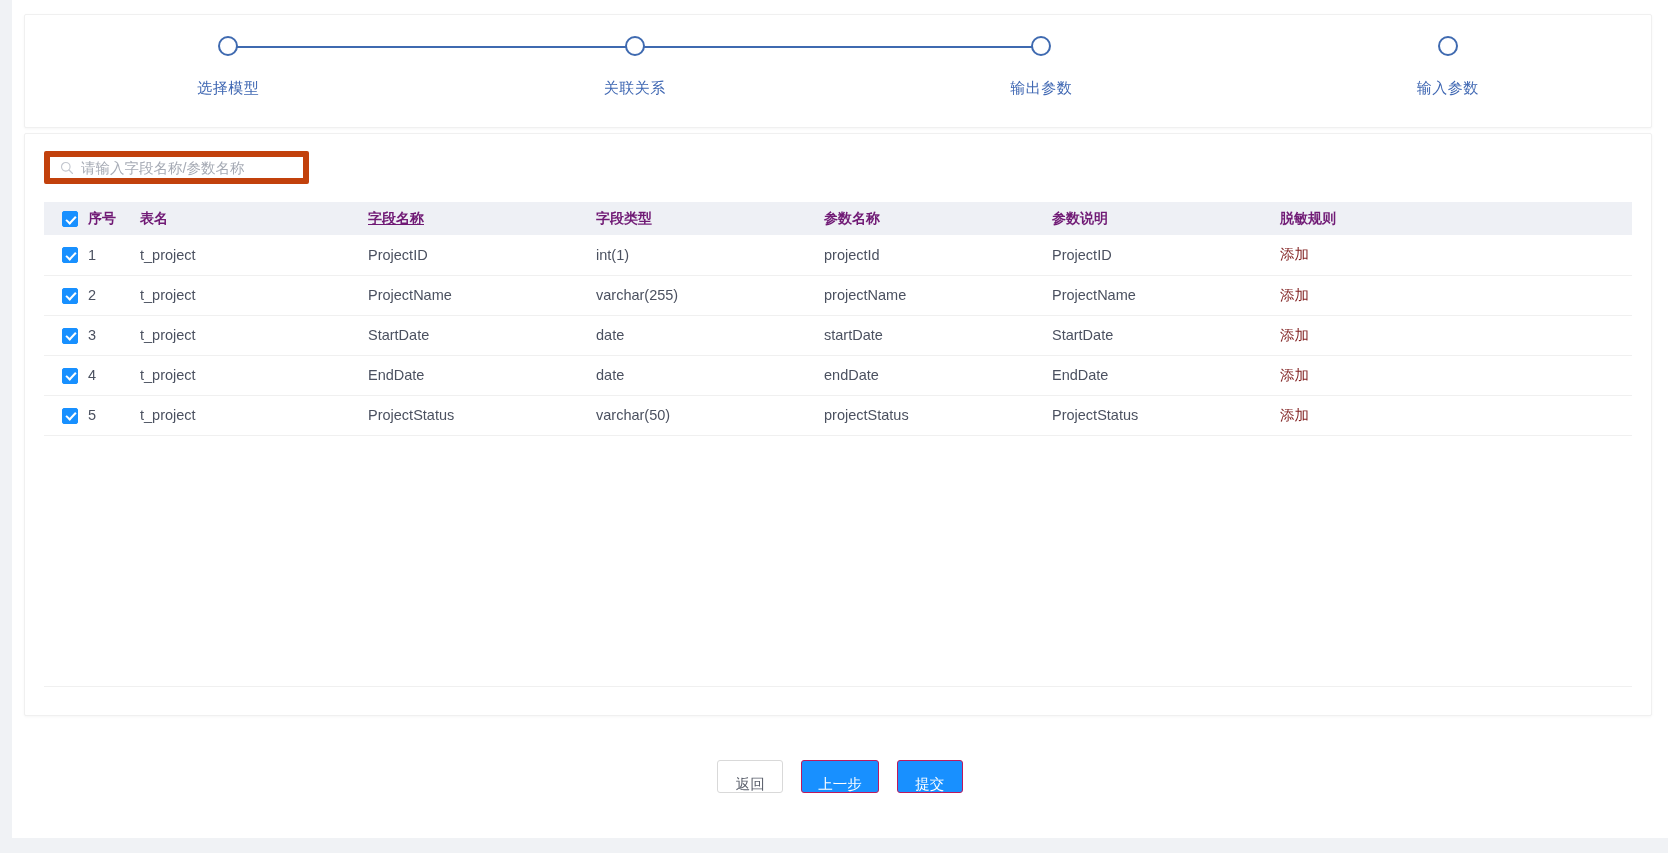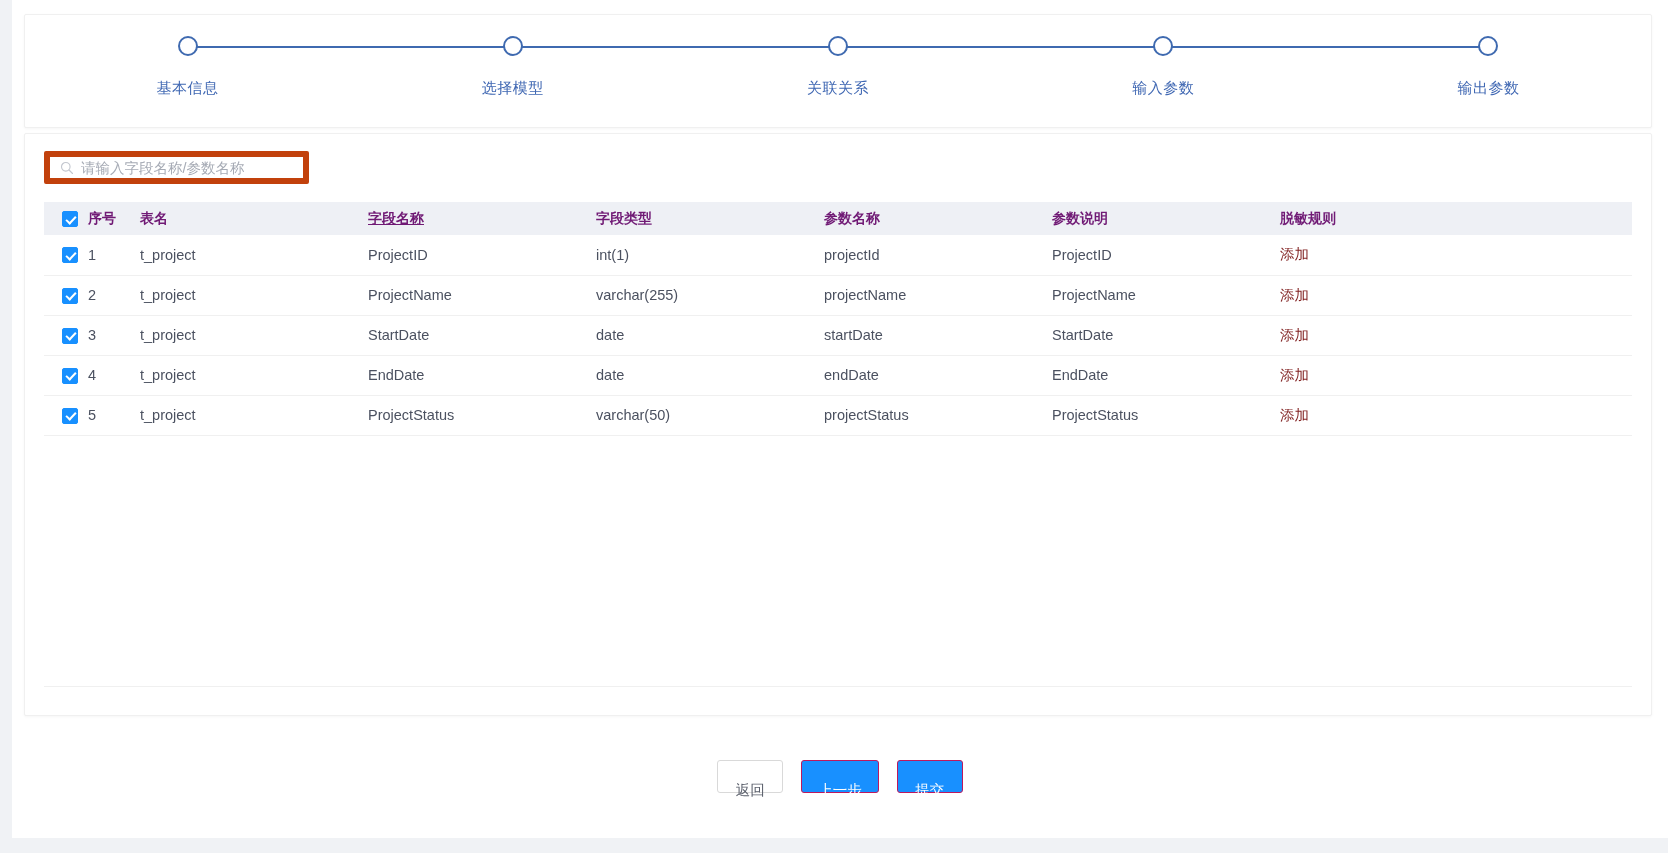--- a/index.html
+++ b/index.html
@@ -203,21 +203,21 @@
     width: 1656px; height: 99px;
     background: #fff;
     display: flex;
     align-items: flex-start;
     justify-content: center;
     padding-top: 21px;
   }
   .btn {
     height: 33px;
     min-width: 66px;
-    padding: 14px 16px;
+    padding: 8px 16px;
     font-size: 14.5px;
     font-family: inherit;
     border-radius: 3px;
     cursor: pointer;
     margin: 0 9px;
     line-height: 31px;
     text-align: center;
   }
   .btn-default {
     background: #fff;
@@ -235,41 +235,36 @@
 
 <div class="page">
   <div class="page-bg-left"></div>
   <div class="page-bg-bottom"></div>
 
   <div class="stepper-card">
     <div class="stepper">
       <div class="step">
         <div class="step-line step-line-right"></div>
         <div class="step-dot"></div>
-        <div class="step-label">基本信息</div>
-      </div>
-      <div class="step">
-        <div class="step-line step-line-right"></div>
-        <div class="step-dot"></div>
         <div class="step-label">选择模型</div>
       </div>
       <div class="step">
         <div class="step-line step-line-right"></div>
         <div class="step-dot"></div>
         <div class="step-label">关联关系</div>
       </div>
       <div class="step">
+
+        <div class="step-dot"></div>
+        <div class="step-label">输出参数</div>
+      </div>
+      <div class="step">
         <div class="step-line step-line-right"></div>
         <div class="step-dot"></div>
         <div class="step-label">输入参数</div>
-      </div>
-      <div class="step">
-
-        <div class="step-dot"></div>
-        <div class="step-label">输出参数</div>
       </div>
     </div>
   </div>
 
   <div class="content-card">
 
     <div class="search-row">
       <div class="search-box">
         <svg class="search-icon" viewBox="0 0 16 16">
           <circle cx="6.6" cy="6.6" r="4.9" fill="none" stroke="#c3c7cf" stroke-width="1.3"></circle>

